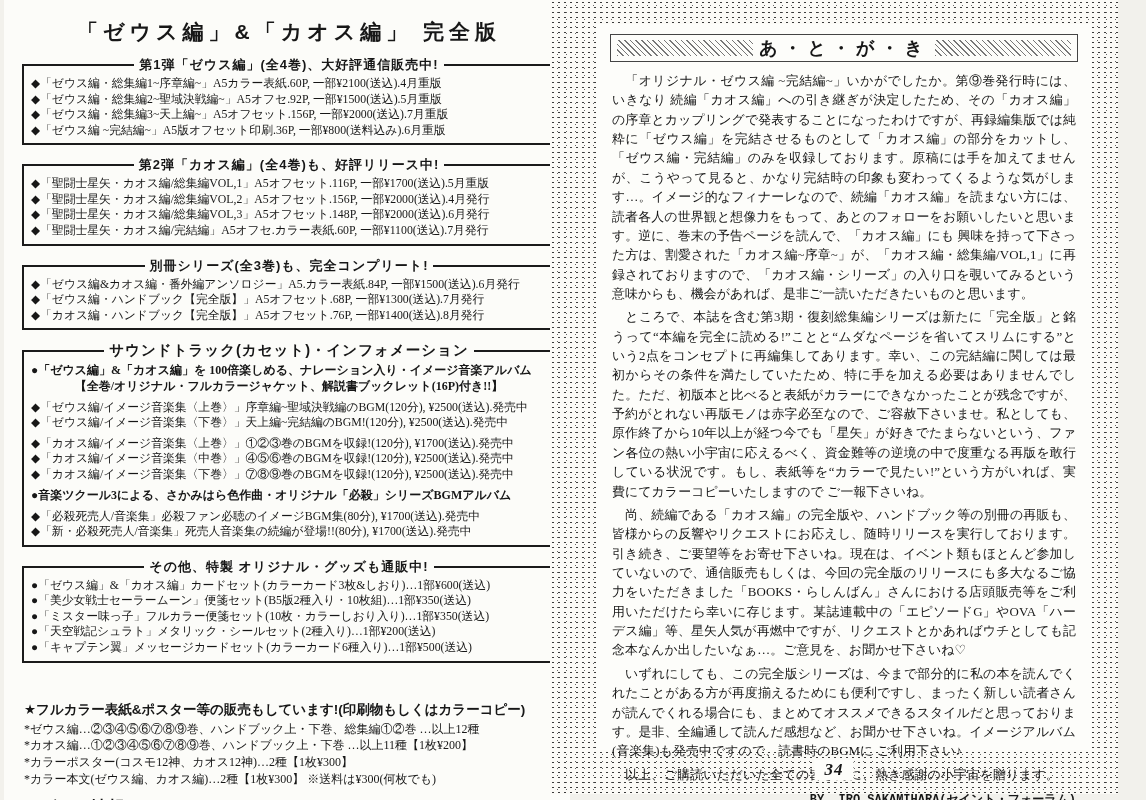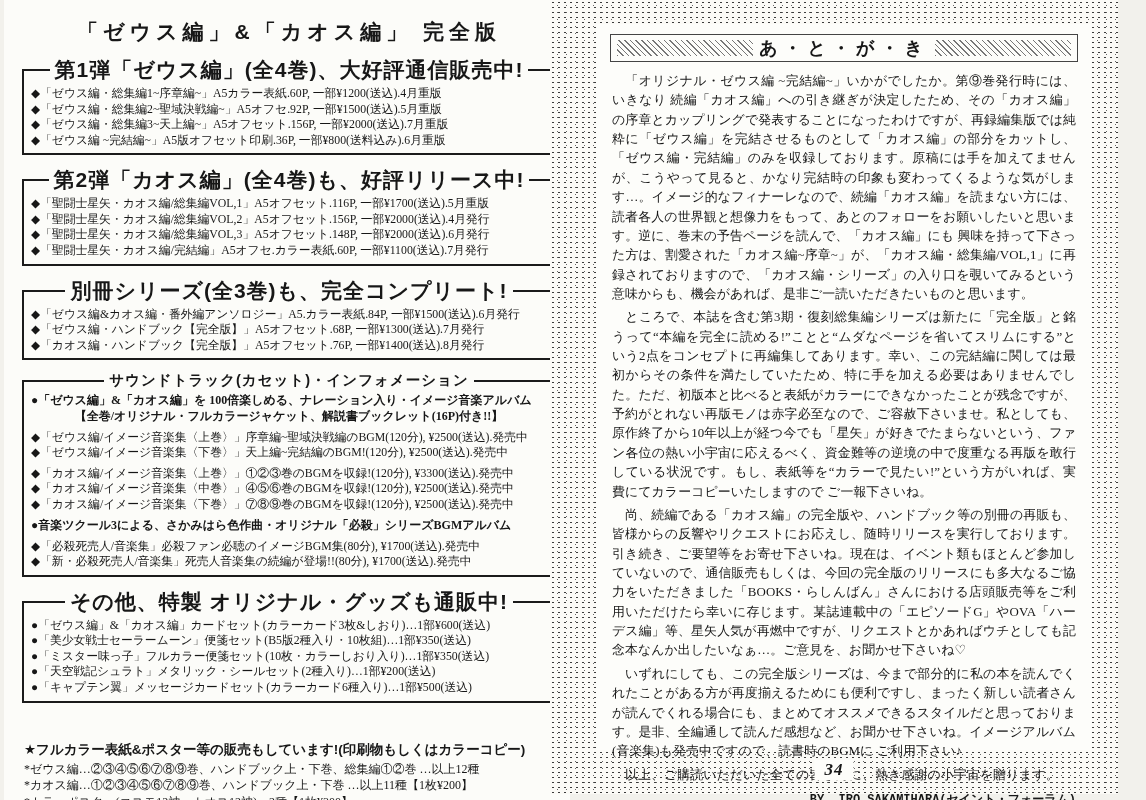--- a/index.html
+++ b/index.html
@@ -2,21 +2,21 @@
 <html><head>
 <meta charset="utf-8">
 <style>
   html,body{margin:0;padding:0;background:#e9e7e1;}
   .spread{position:relative;width:1146px;height:800px;background:#f2f1ec;overflow:hidden;
           font-family:"Liberation Serif","DejaVu Serif",serif;color:#171717;}
   
   .page-left{position:absolute;left:4px;top:0;width:566px;height:800px;background:#fcfcf9;padding:10px 12px 15px 16px;box-sizing:border-box;}
   .lp-title{font-family:"Liberation Sans","DejaVu Sans",sans-serif;font-weight:bold;font-size:21px;letter-spacing:5px;text-align:center;margin:8px 0 10px;}
   fieldset.panel{border:2px solid #1b1b1b;margin:0 2px 11px;padding:2px 7px 5px;}
-  fieldset.panel legend{font-family:"Liberation Sans","DejaVu Sans",sans-serif;font-weight:bold;font-size:21px;letter-spacing:1px;margin:auto;padding:0 5px;white-space:nowrap;}
+  fieldset.panel legend{font-family:"Liberation Sans","DejaVu Sans",sans-serif;font-weight:bold;font-size:13px;letter-spacing:1px;margin:auto;padding:0 5px;white-space:nowrap;}
   fieldset.panel legend.small{font-size:14.5px;}
   .item{font-size:11.8px;line-height:1.32;white-space:nowrap;}
   .intro{font-size:12px;line-height:1.35;font-weight:bold;white-space:nowrap;}
   .intro.center{text-align:center;}
   .grp{margin-top:5px;}
   .free-section{margin:0 4px 8px;}
   .free-header{font-family:"Liberation Sans","DejaVu Sans",sans-serif;font-weight:bold;font-size:13.5px;margin-bottom:2px;margin-top:38px;}
   .free-header.big{font-size:17px;display:inline;margin-right:6px;}
   .free-item{font-size:12px;line-height:1.4;white-space:nowrap;}
   .uline{}
@@ -36,21 +36,21 @@
 </head>
 <body>
 
 <div class="spread">
 
   <div class="page-left">
     <div class="lp-title">「ゼウス編」&amp;「カオス編」 完全版</div>
 
     <fieldset class="panel">
       <legend>第1弾「ゼウス編」(全4巻)、大好評通信販売中!</legend>
-      <div class="item">◆「ゼウス編・総集編1~序章編~」A5カラー表紙.60P, 一部¥1200(送込).4月重版</div>
+      <div class="item">◆「ゼウス編・総集編1~序章編~」A5カラー表紙.60P, 一部¥2100(送込).4月重版</div>
       <div class="item">◆「ゼウス編・総集編2~聖域決戦編~」A5オフセ.92P, 一部¥1500(送込).5月重版</div>
       <div class="item">◆「ゼウス編・総集編3~天上編~」A5オフセット.156P, 一部¥2000(送込).7月重版</div>
       <div class="item">◆「ゼウス編 ~完結編~」A5版オフセット印刷.36P, 一部¥800(送料込み).6月重版</div>
     </fieldset>
 
     <fieldset class="panel">
       <legend>第2弾「カオス編」(全4巻)も、好評リリース中!</legend>
       <div class="item">◆「聖闘士星矢・カオス編/総集編VOL,1」A5オフセット.116P, 一部¥1700(送込).5月重版</div>
       <div class="item">◆「聖闘士星矢・カオス編/総集編VOL,2」A5オフセット.156P, 一部¥2000(送込).4月発行</div>
       <div class="item">◆「聖闘士星矢・カオス編/総集編VOL,3」A5オフセット.148P, 一部¥2000(送込).6月発行</div>
@@ -66,21 +66,21 @@
 
     <fieldset class="panel">
       <legend class="small">サウンドトラック(カセット)・インフォメーション</legend>
       <div class="intro">●「ゼウス編」&amp;「カオス編」を 100倍楽しめる、ナレーション入り・イメージ音楽アルバム</div>
       <div class="intro center">【全巻/オリジナル・フルカラージャケット、解説書ブックレット(16P)付き!!】</div>
       <div class="grp">
         <div class="item">◆「ゼウス編/イメージ音楽集〈上巻〉」序章編~聖域決戦編のBGM(120分), ¥2500(送込).発売中</div>
         <div class="item">◆「ゼウス編/イメージ音楽集〈下巻〉」天上編~完結編のBGM!(120分), ¥2500(送込).発売中</div>
       </div>
       <div class="grp">
-        <div class="item">◆「カオス編/イメージ音楽集〈上巻〉」①②③巻のBGMを収録!(120分), ¥3300(送込).発売中</div>
+        <div class="item">◆「カオス編/イメージ音楽集〈上巻〉」①②③巻のBGMを収録!(120分), ¥1700(送込).発売中</div>
         <div class="item">◆「カオス編/イメージ音楽集〈中巻〉」④⑤⑥巻のBGMを収録!(120分), ¥2500(送込).発売中</div>
         <div class="item">◆「カオス編/イメージ音楽集〈下巻〉」⑦⑧⑨巻のBGMを収録!(120分), ¥2500(送込).発売中</div>
       </div>
       <div class="grp intro">●音楽ツクール3による、さかみはら色作曲・オリジナル「必殺」シリーズBGMアルバム</div>
       <div class="grp">
         <div class="item">◆「必殺死売人/音楽集」必殺ファン必聴のイメージBGM集(80分), ¥1700(送込).発売中</div>
         <div class="item">◆「新・必殺死売人/音楽集」死売人音楽集の続編が登場!!(80分), ¥1700(送込).発売中</div>
       </div>
     </fieldset>
 

